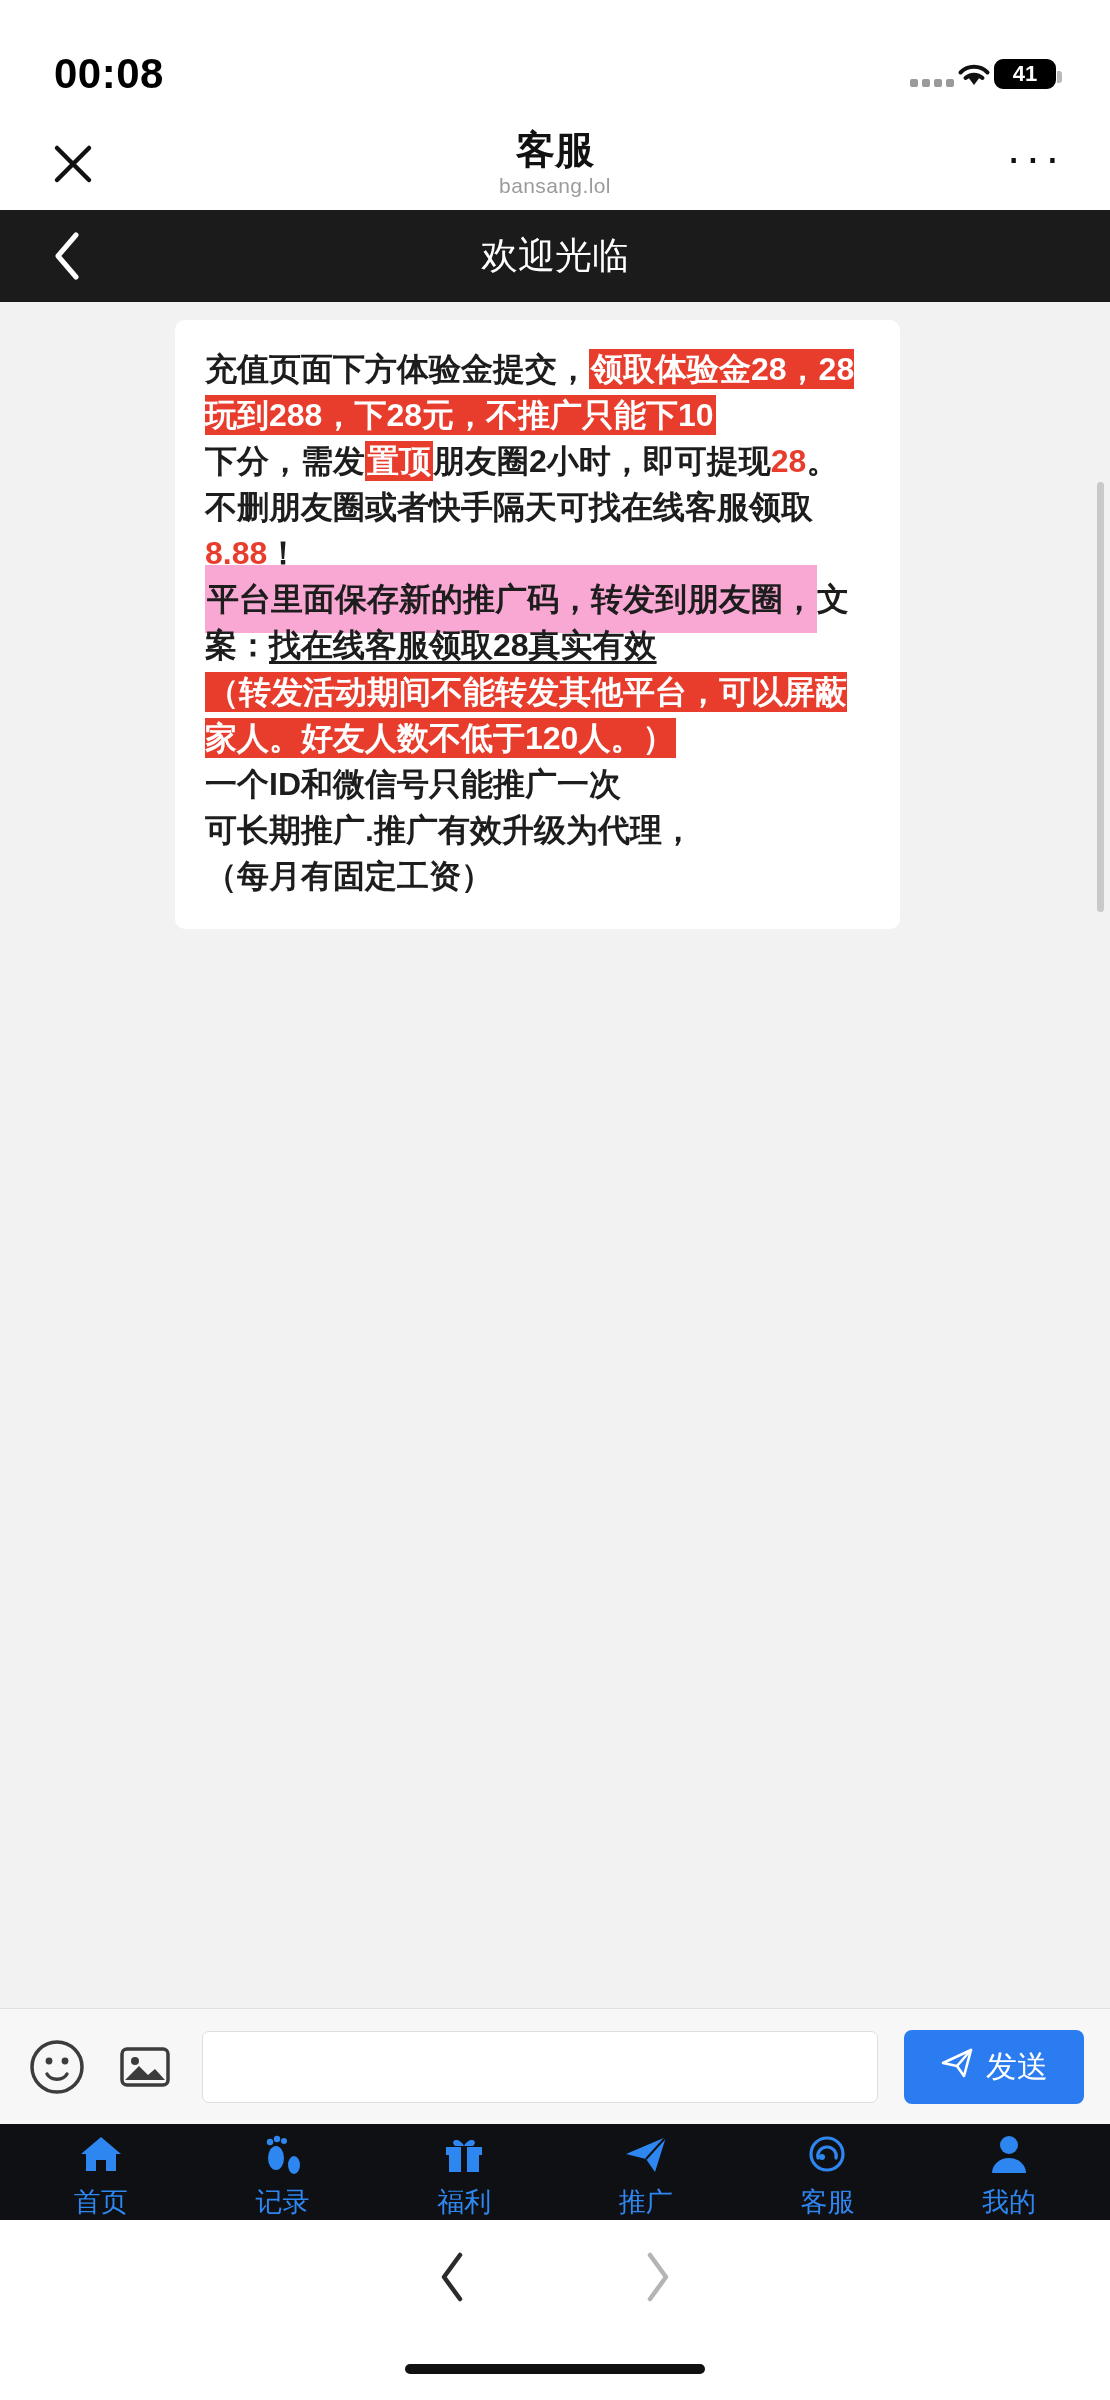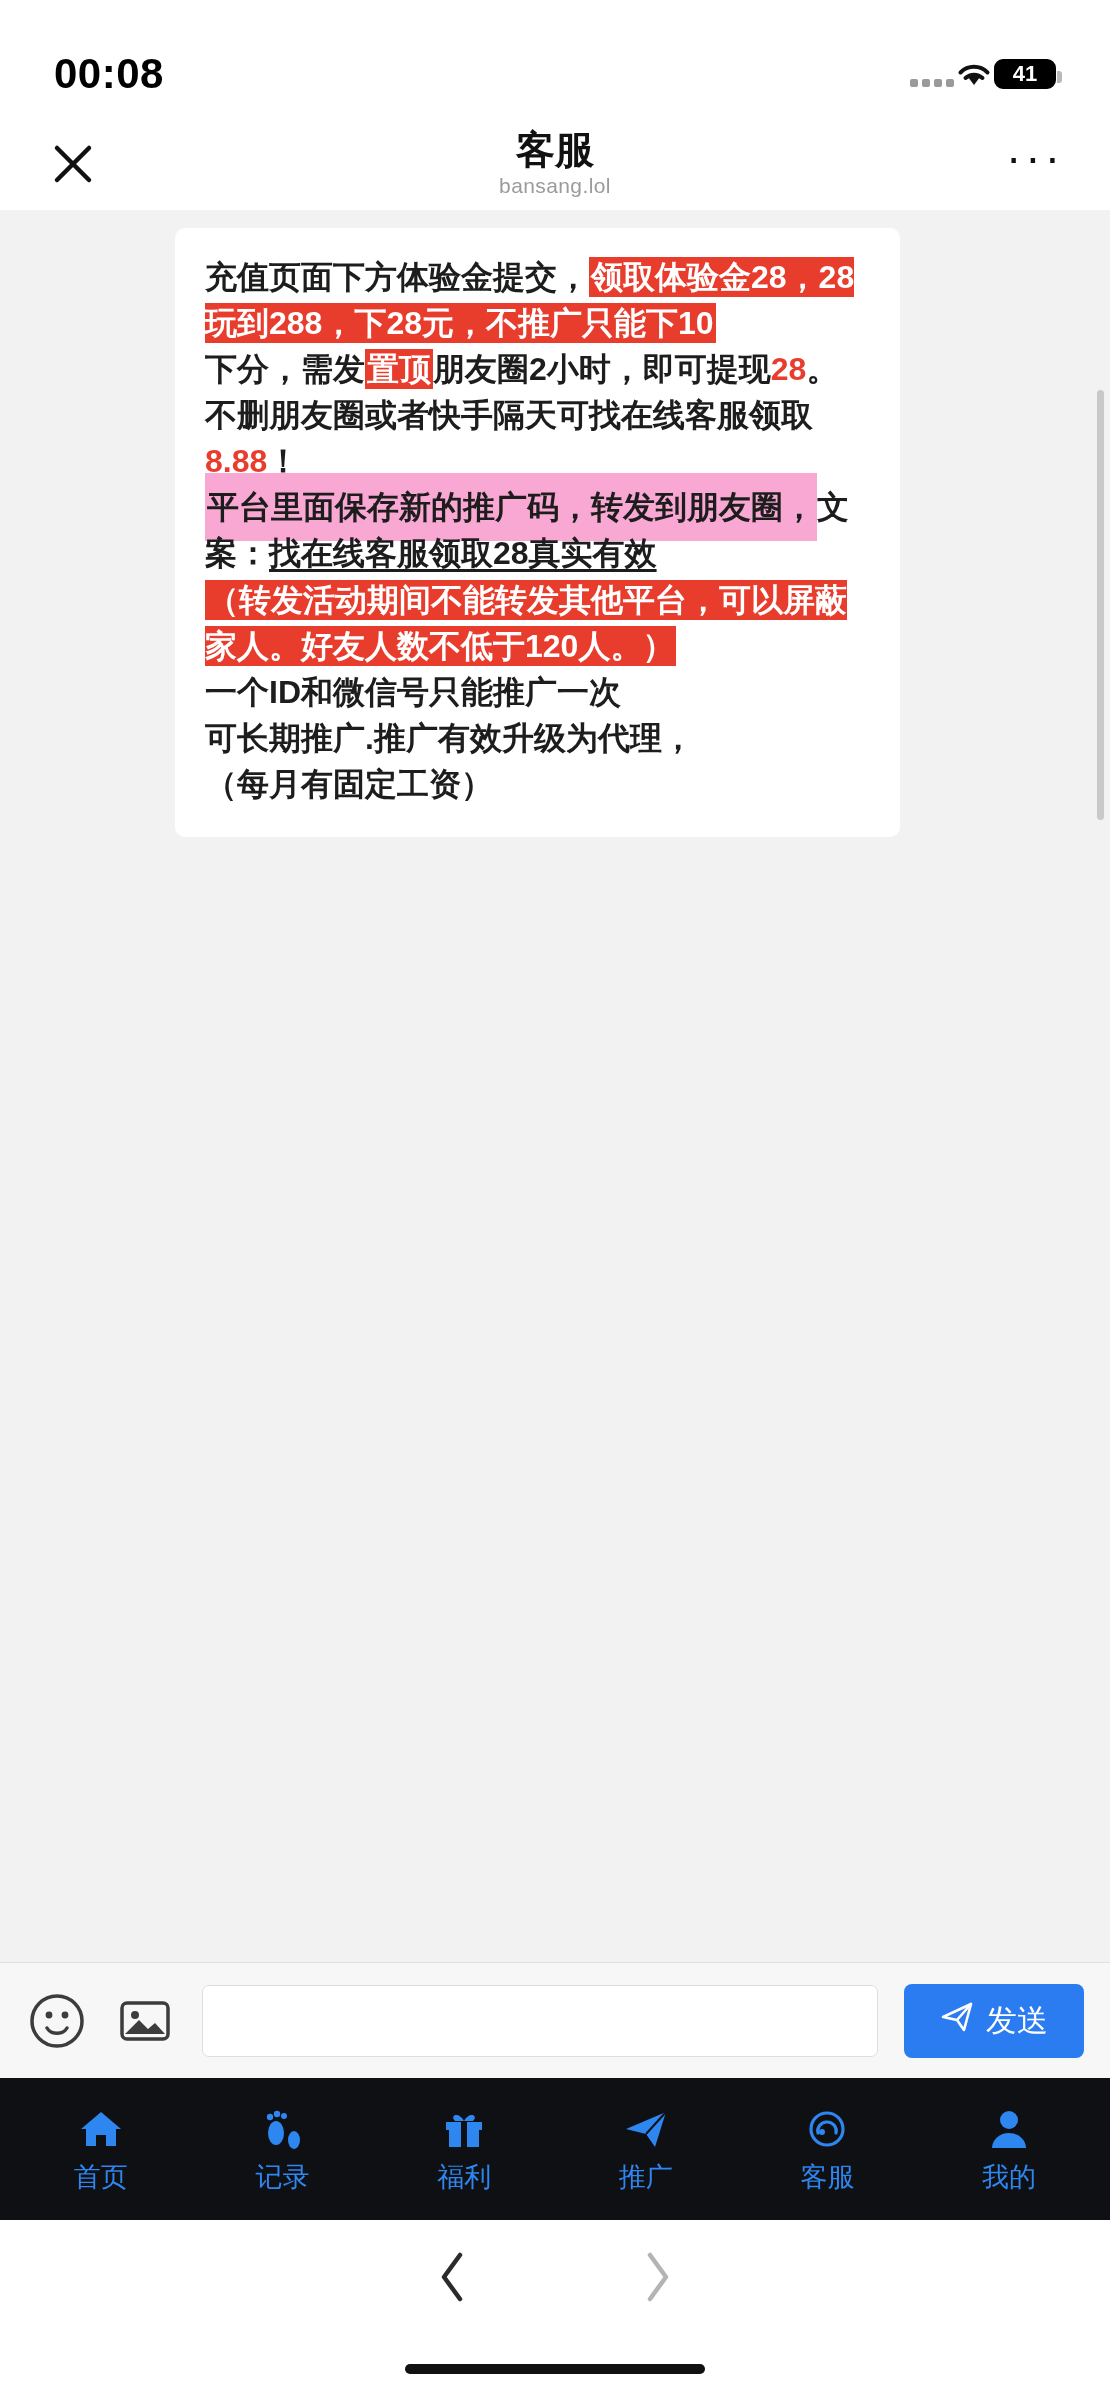--- a/index.html
+++ b/index.html
@@ -213,24 +213,24 @@
     display: flex;
     align-items: center;
     justify-content: center;
     gap: 12px;
     padding: 0 22px;
     font-family: "Liberation Sans", sans-serif;
   }
 
   
   .tabbar {
-    height: 142px;
+    height: 96px;
     background: #0f1013;
     display: flex;
-    align-items: center;
+    align-items: flex-end;
     justify-content: space-around;
     flex: 0 0 auto;
     padding: 0 10px;
   }
   .tab {
     display: flex;
     flex-direction: column;
     align-items: center;
     justify-content: center;
     gap: 8px;
@@ -302,20 +302,28 @@
         <path d="M7 7 L39 39 M39 7 L7 39" stroke="#111" stroke-width="4.5" stroke-linecap="round"></path>
       </svg>
     </div>
     <div class="wv-titlewrap">
       <div class="wv-title">客服</div>
       <div class="wv-sub">bansang.lol</div>
     </div>
     <div class="wv-more">···</div>
   </div>
 
+  <div class="page-nav">
+    <div class="back">
+      <svg width="34" height="52" viewBox="0 0 34 52">
+        <path d="M26 5 L8 26 L26 47" stroke="#ffffff" stroke-width="5" fill="none" stroke-linecap="round" stroke-linejoin="round"></path>
+      </svg>
+    </div>
+    <div class="nav-title">欢迎光临</div>
+  </div>
 
   <div class="chat">
     <div class="bubble" id="bubble">
         <p><span>充值页面下方体验金提交，</span><span class="hl-red">领取体验金28，28玩到288，下28元，不推广只能下10</span></p>
         <p><span>下分，需发</span><span class="hl-red">置顶</span><span>朋友圈2小时，即可提现</span><span class="t-red">28</span><span>。</span></p>
         <p><span>不删朋友圈或者快手隔天可找在线客服领取</span><span class="t-red">8.88</span><span>！</span></p>
         <p><span class="hl-yellow">平台里面保存新的推广码，转发到朋友圈，</span><span>文案：</span><span class="u-line">找在线客服领取28真实有效</span></p>
         <p><span class="hl-red">（转发活动期间不能转发其他平台，可以屏蔽家人。好友人数不低于120人。）</span></p>
         <p><span>一个ID和微信号只能推广一次</span></p>
         <p><span>可长期推广.推广有效升级为代理，</span></p>

